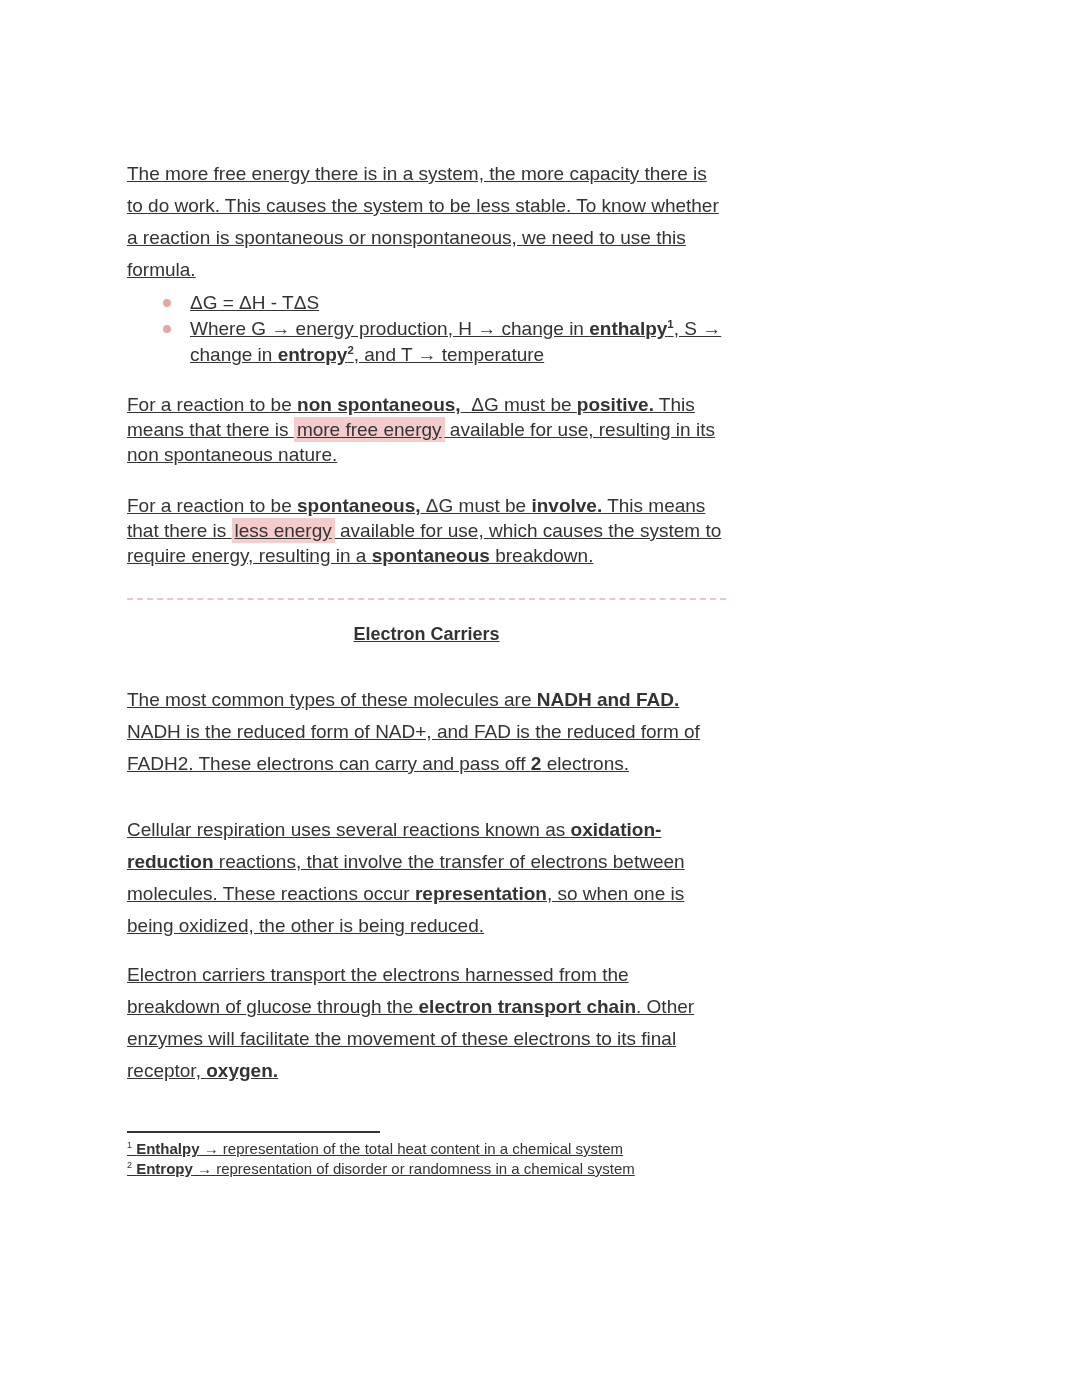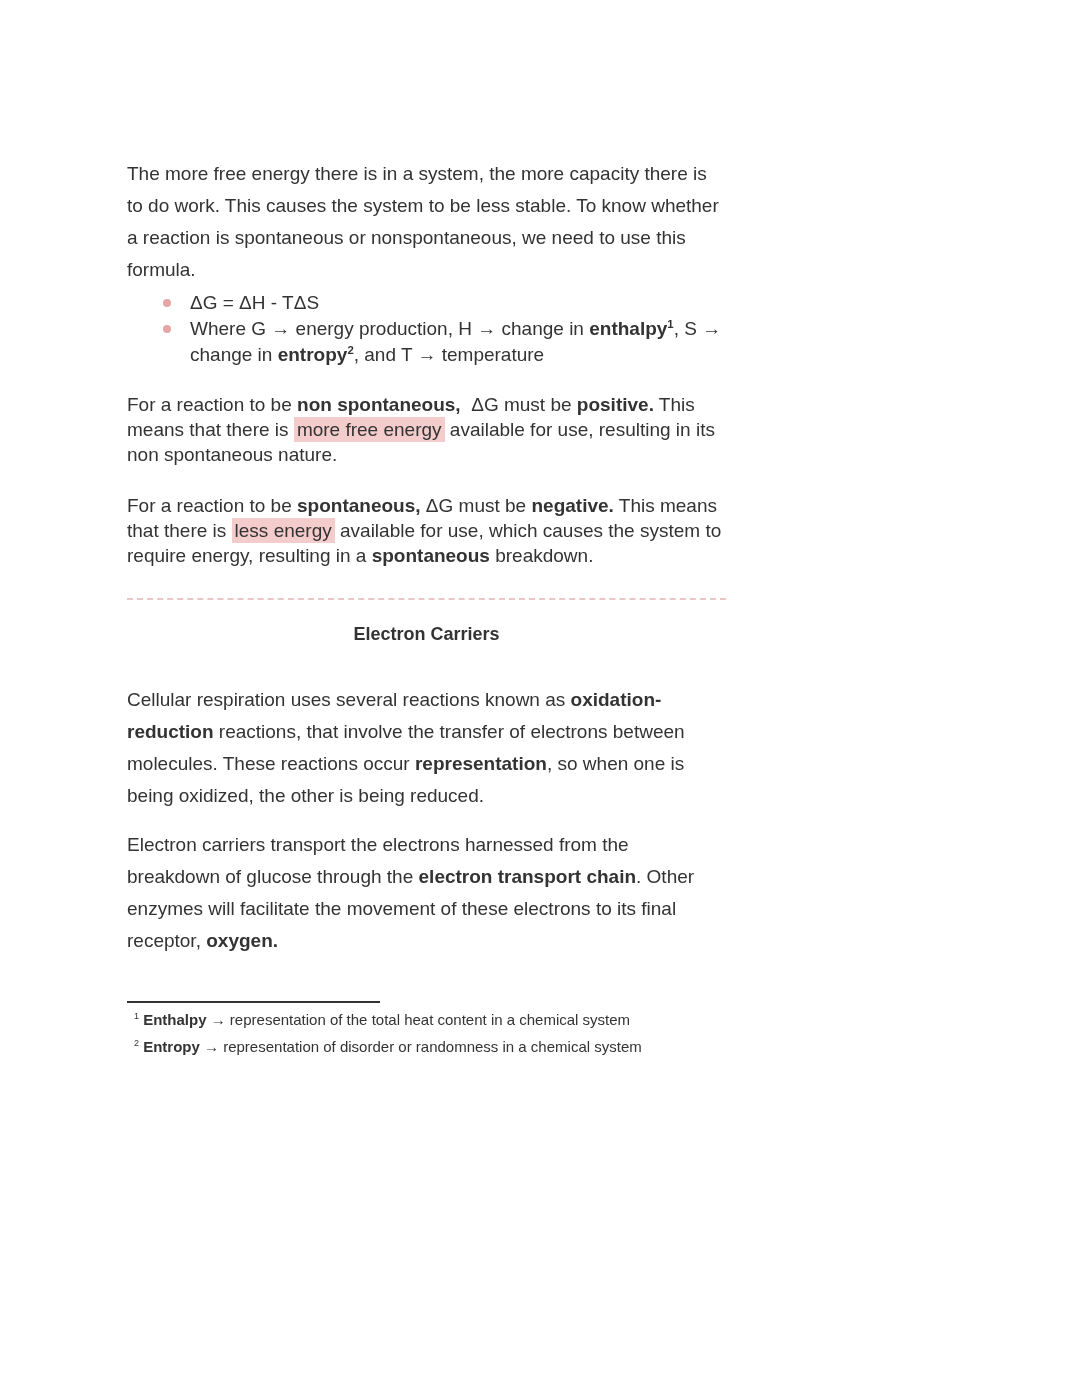--- a/index.html
+++ b/index.html
@@ -15,20 +15,21 @@
   .page {
     width: 856px;
     height: 1397px;
     background: var(--bg);
     color: var(--text);
     font-family: "Liberation Sans", "DejaVu Sans", sans-serif;
     font-size: 19px;
     line-height: 32px;
     padding: 158px 130px 40px 127px;
     overflow: hidden;
+    text-decoration: underline;
   }
   p { margin: 0; }
   .bold { font-weight: 700; text-align: center; }
   .hl { background: var(--hl); padding: 2px 3px; }
   sup { font-size: 0.6em; line-height: 0; }
 
   ul.bullets {
     list-style: none;
     margin: 4px 0 0 0;
     padding: 0;
@@ -73,43 +74,44 @@
   .footnote-rule {
     width: 253px;
     border-top: 2px solid var(--rule);
     margin-top: 44px;
   }
   .footnotes {
     margin-top: 6px;
     font-size: 15px;
     line-height: 20px;
   }
-  .footnotes p { margin: 7px; }
+  .footnotes p { margin: 0; }
 </style>
 </head>
 <body>
 
 <div class="page">
 
   <p><span>The more free energy there is in a system, the more capacity there is to do work. This causes the system to be less stable. To know whether a reaction is spontaneous or nonspontaneous, we need to use this formula.</span></p>
 
   <ul class="bullets formula">
     <li><span>ΔG = ΔH - TΔS</span></li>
     <li><span>Where G → energy production, H → change in </span><span class="bold">enthalpy</span><sup class="bold">1</sup><span>, S → change in </span><span class="bold">entropy</span><sup class="bold">2</sup><span>, and T → temperature</span></li>
   </ul>
 
   <p class="para-tight"><span>For a reaction to be </span><span class="bold">non spontaneous,</span><span>&nbsp; ΔG must be </span><span class="bold">positive.</span><span> This means that there is </span><span class="hl">more free energy</span><span> available for use, resulting in its non spontaneous nature.</span></p>
 
-  <p class="para-tight2"><span>For a reaction to be </span><span class="bold">spontaneous,</span><span> ΔG must be </span><span class="bold">negative.</span><span> This means that there is </span><span class="hl">less energy</span><span> available for use, which causes the system to require energy, resulting in a </span><span class="bold">spontaneous</span><span> breakdown.</span></p>
+  <p class="para-tight2"><span>For a reaction to be </span><span class="bold">spontaneous,</span><span> ΔG must be </span><span class="bold">involve.</span><span> This means that there is </span><span class="hl">less energy</span><span> available for use, which causes the system to require energy, resulting in a </span><span class="bold">spontaneous</span><span> breakdown.</span></p>
 
   <hr class="dashed-divider">
 
   <h2 class="section-heading">Electron Carriers</h2>
 
 
+  <p class="para-block"><span>The most common types of these molecules are </span><span class="bold">NADH and FAD.</span><span> NADH is the reduced form of NAD+, and FAD is the reduced form of FADH2. These electrons can carry and pass off </span><span class="bold">2</span><span> electrons.</span></p>
 
   <p class="para-block"><span>Cellular respiration uses several reactions known as </span><span class="bold">oxidation-reduction</span><span> reactions, that involve the transfer of electrons between molecules. These reactions occur </span><span class="bold">representation</span><span>, so when one is being oxidized, the other is being reduced.</span></p>
 
   <ul class="bullets redox">
   </ul>
 
   <p class="para-transport"><span>Electron carriers transport the electrons harnessed from the breakdown of glucose through the </span><span class="bold">electron transport chain</span><span>. Other enzymes will facilitate the movement of these electrons to its final receptor, </span><span class="bold">oxygen.</span></p>
 
   <div class="footnote-rule"></div>
 

